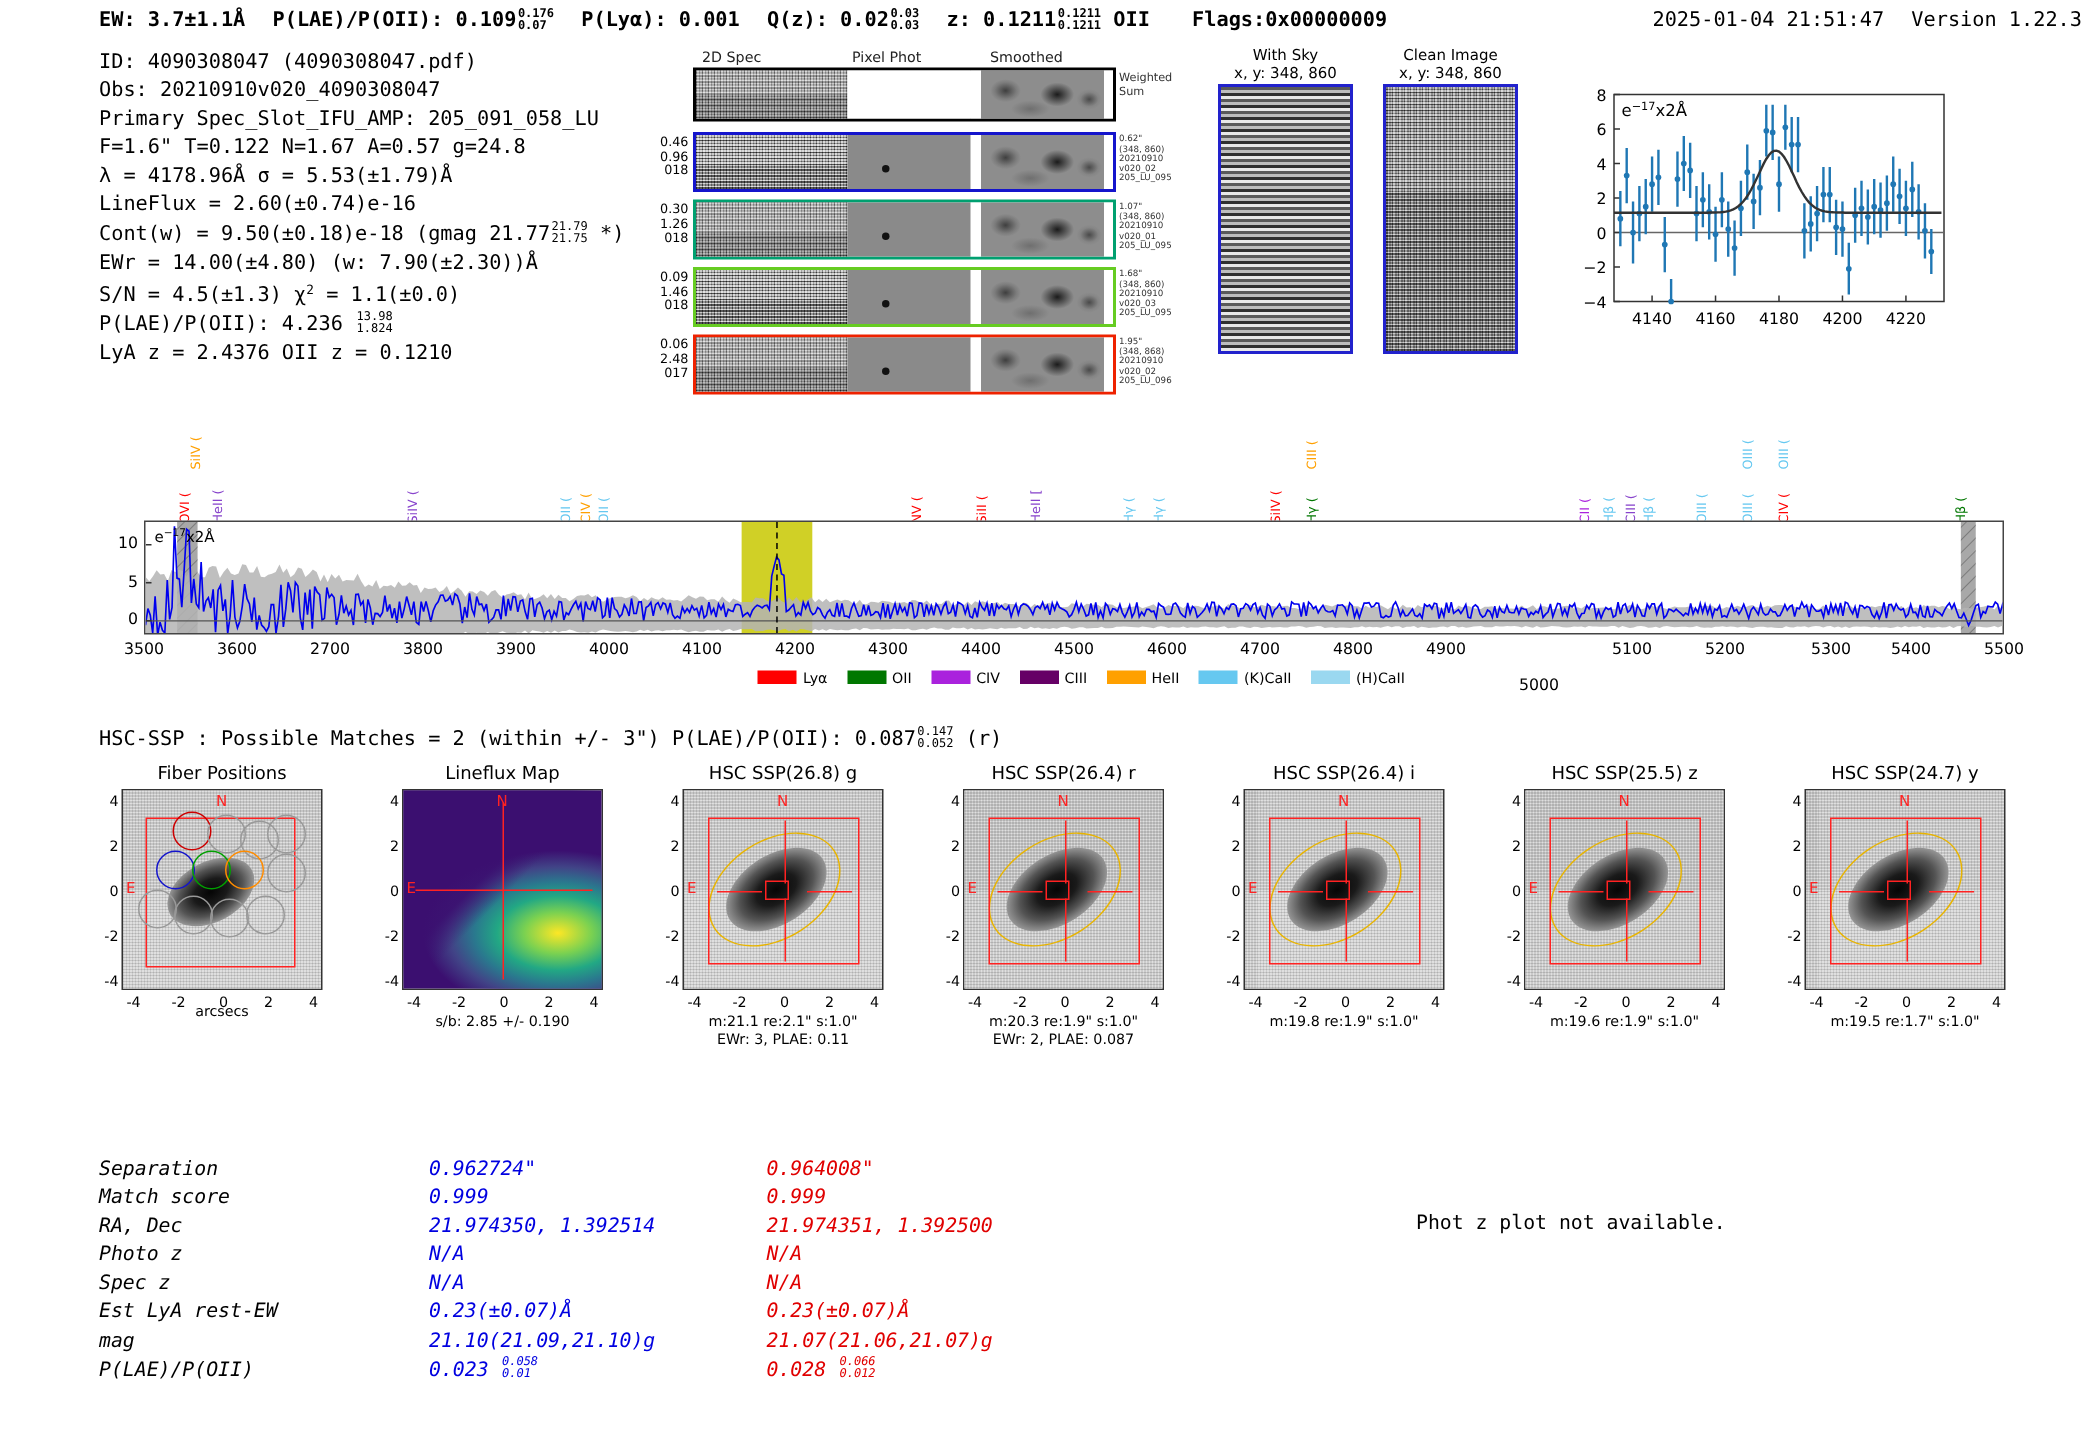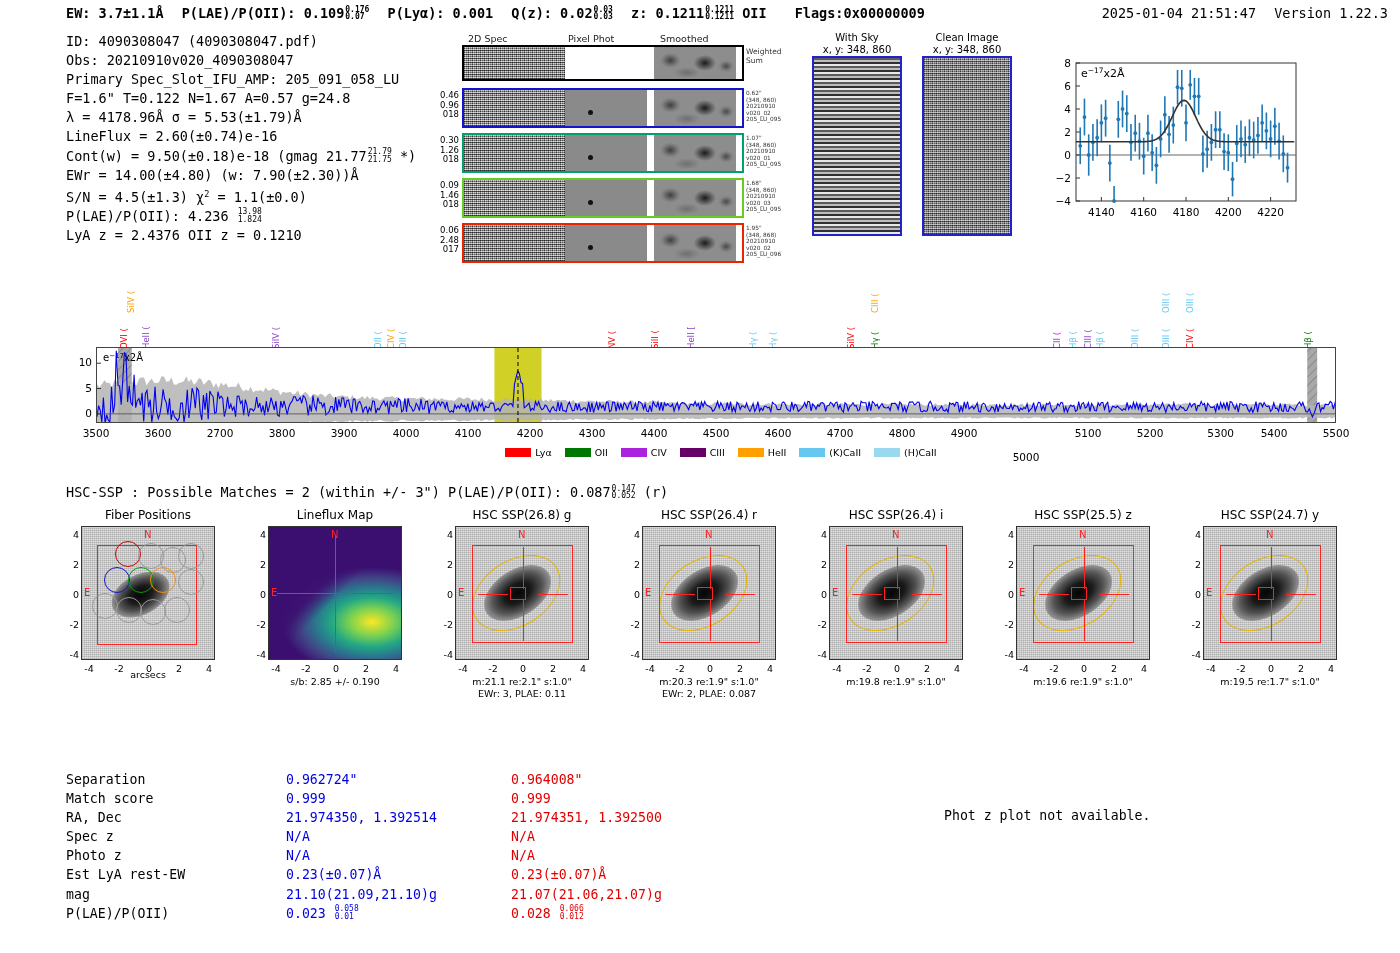--- a/index.html
+++ b/index.html
@@ -101,21 +101,21 @@
   .galaxy { position:absolute; left:50%; top:50%; width:74px; height:46px; border-radius:50%;
             transform:translate(-56%,-50%) rotate(-33deg);
             background:radial-gradient(ellipse at 50% 50%, #050505 0%, #1a1a1a 28%, #545454 52%, #9a9a9a 72%, rgba(216,216,216,0) 90%); }
   .ellipse-o { position:absolute; left:50%; top:50%; border:1.6px solid #e8b400; border-radius:50%; }
   .redbox { position:absolute; border:1.2px solid #ff2222; }
   .crosshair-v { position:absolute; width:1.2px; background:#ff2222; }
   .crosshair-h { position:absolute; height:1.2px; background:#ff2222; }
   .NE { position:absolute; color:#ff2222; font-size:10px; font-family:"DejaVu Sans", sans-serif; }
 
   
-  #bottom { position:absolute; left:66px; top:770px; font-size:13.2px; line-height:19.1px; }
+  #bottom { position:absolute; left:66px; top:770px; font-size:13.2px; line-height:19.1px;font-style:italic; }
   #bottom table { border-collapse:collapse; }
   #bottom td { padding:0; vertical-align:top; white-space:nowrap; }
   #bottom td.lbl { width:220px; }
   #bottom td.c1 { width:225px; color:#0000e0; }
   #bottom td.c2 { width:300px; color:#e00000; }
   #bottom .frac { display:inline-block; vertical-align:-0.15em; font-size:8px; line-height:0.95; text-align:left; margin-left:1px; }
   #photoz-note { position:absolute; left:944px; top:808px; font-size:13.2px; }
 </style>
 </head>
 <body>
@@ -697,26 +697,26 @@
           <td class="lbl">Match score</td>
           <td class="c1">0.999</td>
           <td class="c2">0.999</td>
         </tr>
         <tr>
           <td class="lbl">RA, Dec</td>
           <td class="c1">21.974350, 1.392514</td>
           <td class="c2">21.974351, 1.392500</td>
         </tr>
         <tr>
-          <td class="lbl">Spec z</td>
+          <td class="lbl">Photo z</td>
           <td class="c1">N/A</td>
           <td class="c2">N/A</td>
         </tr>
         <tr>
-          <td class="lbl">Photo z</td>
+          <td class="lbl">Spec z</td>
           <td class="c1">N/A</td>
           <td class="c2">N/A</td>
         </tr>
         <tr>
           <td class="lbl">Est LyA rest-EW</td>
           <td class="c1">0.23(±0.07)Å</td>
           <td class="c2">0.23(±0.07)Å</td>
         </tr>
         <tr>
           <td class="lbl">mag</td>

